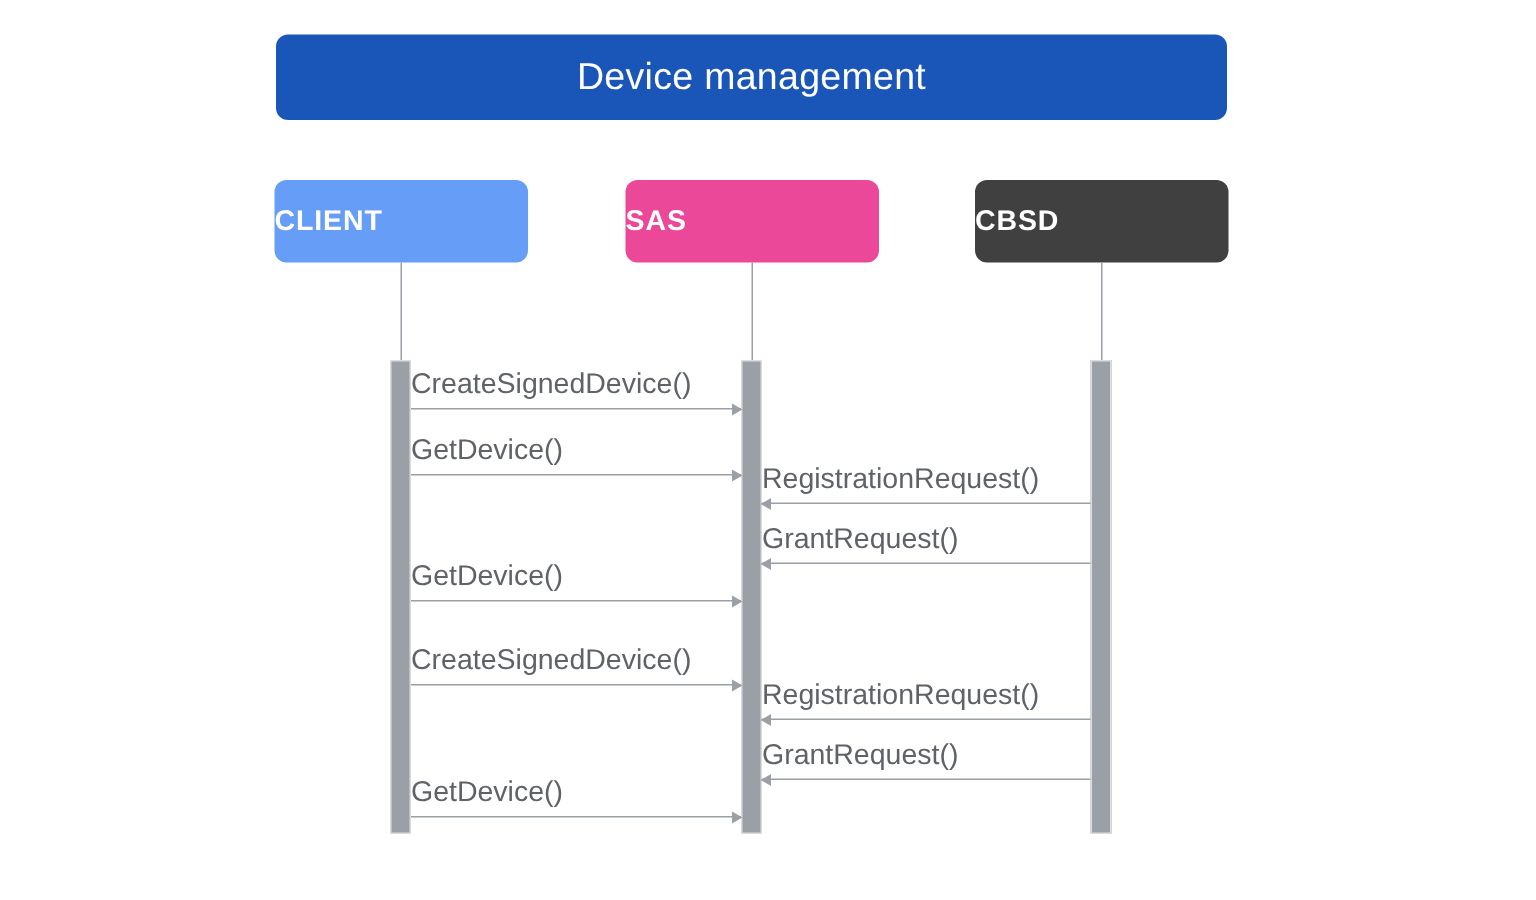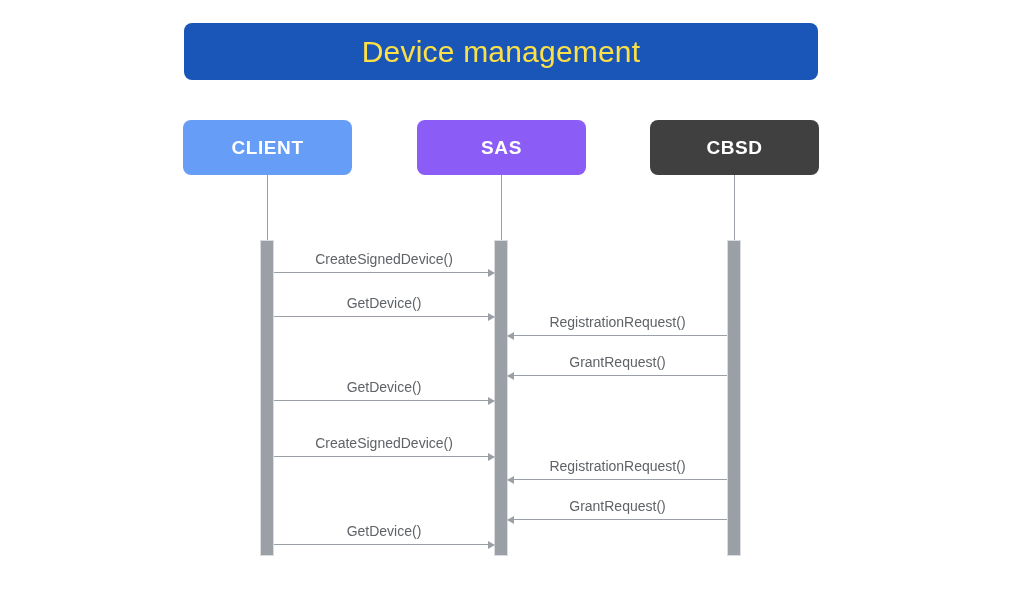--- a/index.html
+++ b/index.html
@@ -28,37 +28,37 @@
     width: 634px;
     height: 57px;
     background: #1a56b8;
     border-radius: 8px;
     display: flex;
     align-items: center;
     justify-content: center;
     box-sizing: border-box;
   }
   .title-banner-text {
-    color: #fde047;
-    font-size: 30px;
+    color: #ffffff;
+    font-size: 25px;
     font-weight: 400;
     letter-spacing: 0.2px;
     line-height: 1;
   }
 
   
   .participant-box {
     position: absolute;
     top: 120px;
     width: 169px;
     height: 55px;
     border-radius: 8px;
     display: flex;
     align-items: center;
-    justify-content: center;
+    justify-content: flex-start;
     box-sizing: border-box;
   }
   .participant-label {
     color: #ffffff;
     font-size: 19px;
     font-weight: 700;
     letter-spacing: 0.6px;
     line-height: 1;
   }
 
@@ -105,42 +105,41 @@
   }
   .message-arrowhead.dir-left {
     left: -1px;
     border-right: 7px solid #9aa0a6;
   }
   .message-label {
     position: absolute;
     left: 0;
     width: 100%;
     bottom: 6px;
-    text-align: center;
     color: #5f6368;
-    font-size: 14px;
+    font-size: 19px;
     font-weight: 400;
     white-space: nowrap;
     line-height: 1;
   }
 </style>
 </head>
 <body>
 
 <div id="diagram-root">
 
   <div class="title-banner">
     <span class="title-banner-text">Device management</span>
   </div>
 
   <div id="participants-layer">
       <div class="participant-box" style="left: 183px; background: rgb(102, 157, 246);">
         <span class="participant-label">CLIENT</span>
       </div>
-      <div class="participant-box" style="left: 417px; background: #8b5cf6;">
+      <div class="participant-box" style="left: 417px; background: #ec4899;">
         <span class="participant-label">SAS</span>
       </div>
       <div class="participant-box" style="left: 650px; background: #404040;">
         <span class="participant-label">CBSD</span>
       </div>
     </div>
   <div id="lifelines-layer">
       <div class="lifeline" style="left: 267px; top: 175px; height: 65px; background: rgb(154, 160, 166);"></div>
       <div class="lifeline" style="left: 501px; top: 175px; height: 65px; background: rgb(154, 160, 166);"></div>
       <div class="lifeline" style="left: 734px; top: 175px; height: 65px; background: rgb(154, 160, 166);"></div>

